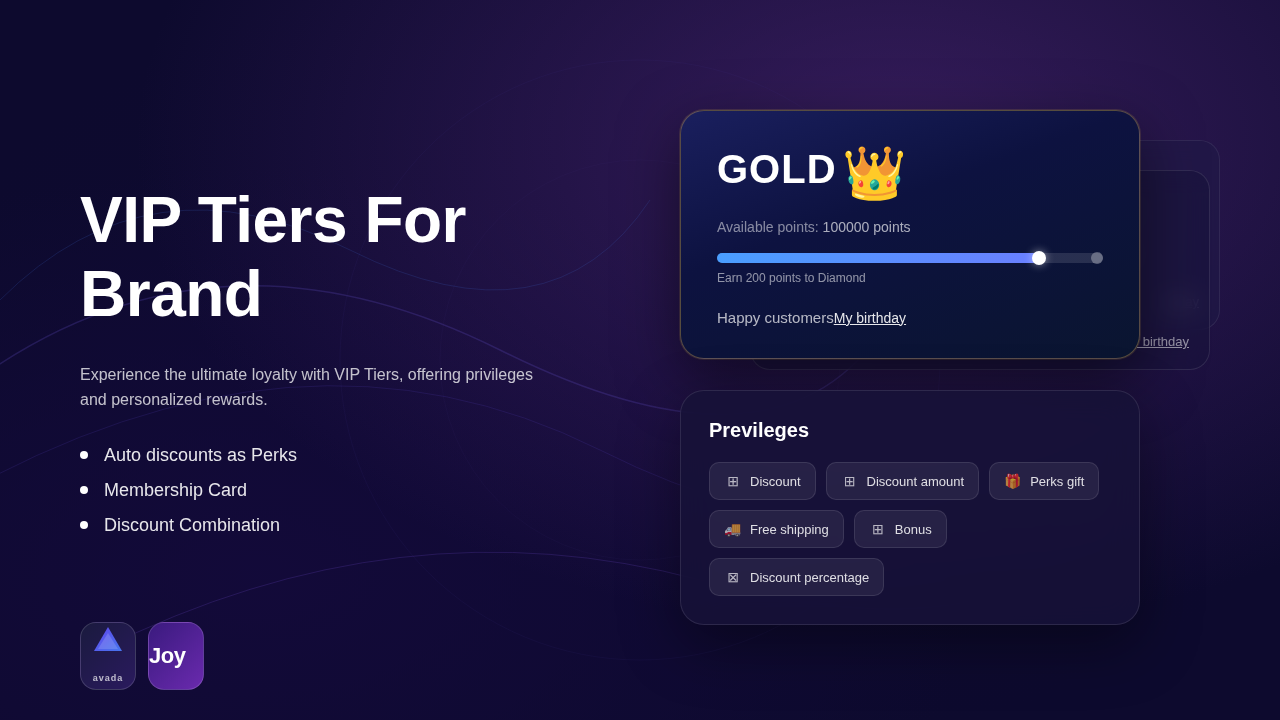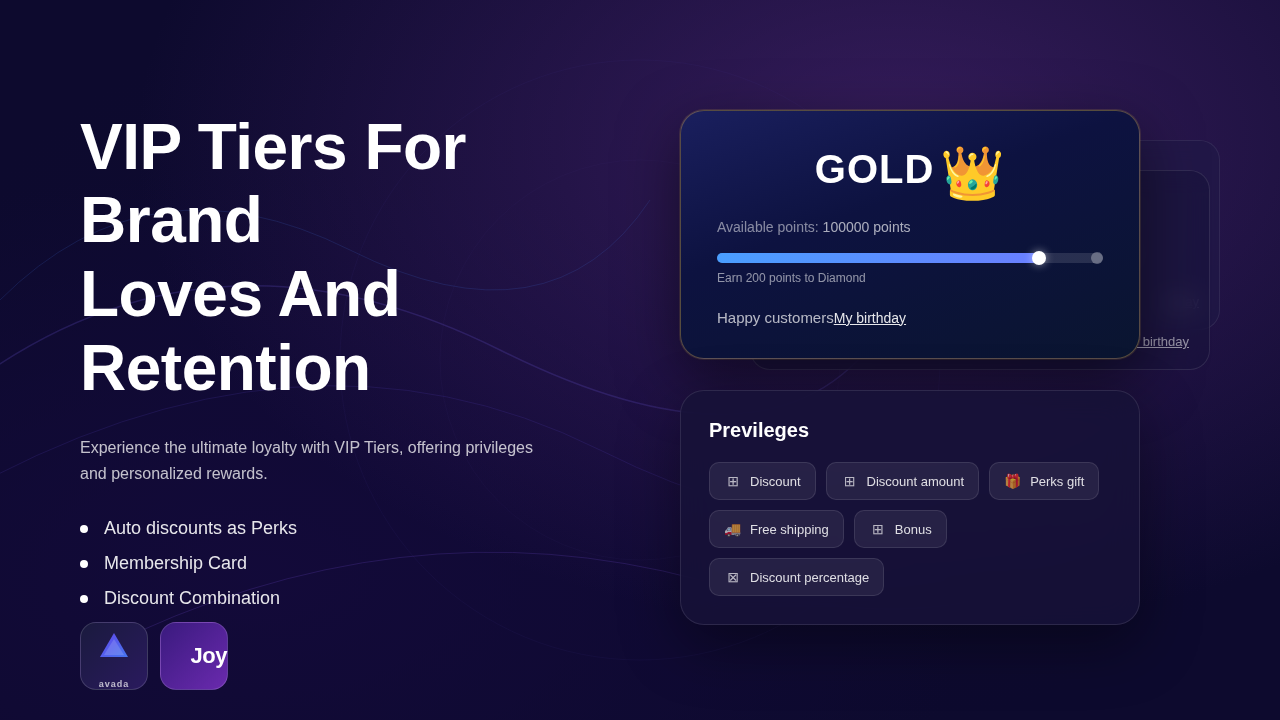--- a/index.html
+++ b/index.html
@@ -85,26 +85,26 @@
     .logo-strip {
       position: absolute;
       bottom: 30px;
       left: 80px;
       display: flex;
       gap: 12px;
       z-index: 2;
     }
 
     .logo-badge {
-      width: 68px;
+      width: 56px;
       height: 68px;
       border-radius: 16px;
       display: flex;
       align-items: center;
-      justify-content: flex-end;
+      justify-content: flex-start;
       font-size: 11px;
       font-weight: 700;
       color: white;
     }
 
     .logo-avada {
       background: linear-gradient(135deg, #1a1a3e, #2a1a5e);
       border: 1px solid rgba(255,255,255,0.15);
       flex-direction: column;
       gap: 14px;
@@ -213,21 +213,21 @@
       border-radius: 24px;
       background: linear-gradient(160deg, #1a1f5e 0%, #0d1240 40%, #0a1530 100%);
       border: 1.5px solid rgba(200, 160, 80, 0.4);
       padding: 36px 36px 32px;
       box-shadow: 0 20px 60px rgba(0,0,0,0.5), 0 0 0 1px rgba(200,160,80,0.2);
       z-index: 3;
     }
 
     .card-header {
       display: flex;
-      justify-content: center;
+      justify-content: flex-start;
       align-items: flex-start;
       margin-bottom: 20px;
       gap: 6px;
     }
 
     .tier-name {
       font-size: 40px;
       font-weight: 900;
       color: white;
       letter-spacing: 1px;
@@ -389,21 +389,20 @@
   <path d="M 0 300 Q 150 150 350 250 T 650 200" stroke="rgba(60,100,200,0.2)" stroke-width="1" fill="none"></path>
   <circle cx="640" cy="360" r="300" stroke="rgba(80,60,160,0.08)" stroke-width="1" fill="none"></circle>
   <circle cx="640" cy="360" r="200" stroke="rgba(80,60,160,0.06)" stroke-width="1" fill="none"></circle>
 </svg>
 
 <div class="content-wrapper">
 
   <div class="left-panel">
     <h1 class="main-heading">
       <span>VIP Tiers For Brand</span><br>
-      <span>Loves And Retention</span>
     </h1>
     <p class="sub-text">Experience the ultimate loyalty with VIP Tiers, offering privileges and personalized rewards.</p>
     <ul class="feature-list">
       <li>Auto discounts as Perks</li>
       <li>Membership Card</li>
       <li>Discount Combination</li>
     </ul>
   </div>
 
   <div class="right-panel">

